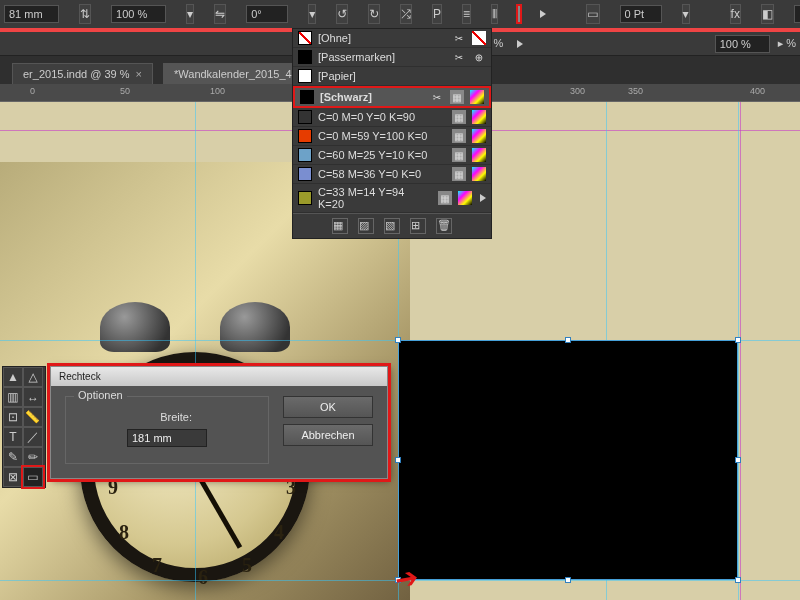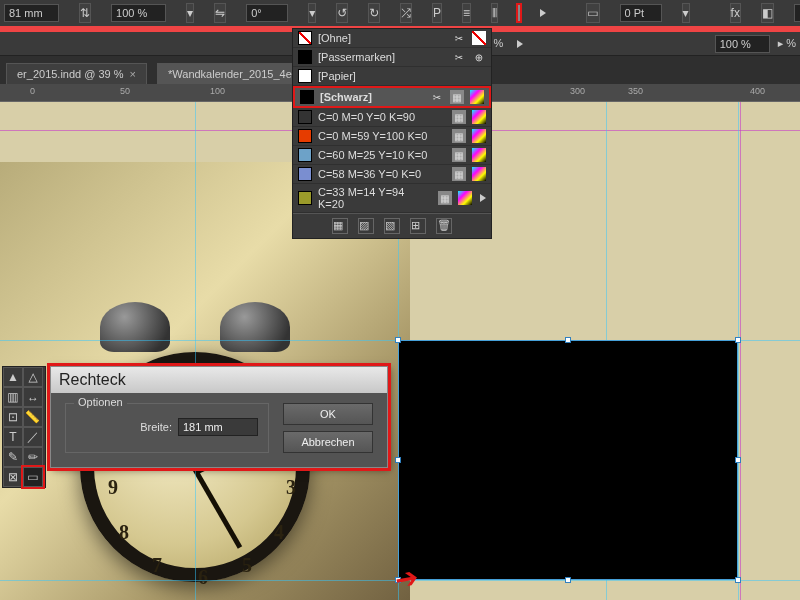--- a/index.html
+++ b/index.html
@@ -1,24 +1,24 @@
 <!DOCTYPE html>
 <html><head>
 <meta charset="utf-8">
 <style>
   * { box-sizing: border-box; margin: 0; padding: 0; font-family: Tahoma, sans-serif; }
   body { background: #4a4a4a; width: 800px; height: 600px; overflow: hidden; position: relative; color: #ccc; font-size: 11px; }
-  .toolbar { background: #3a3a3a; height: 32px; display: flex; align-items: center; border-bottom: 6px solid #ef4444; padding: 0 4px; gap: 20px; }
+  .toolbar { background: #3a3a3a; height: 32px; display: flex; align-items: center; border-bottom: 4px solid #ef4444; padding: 0 4px; gap: 20px; }
   .toolbar2 { background: #3a3a3a; height: 24px; display: flex; align-items: center; border-bottom: 1px solid #222; padding: 0 4px; gap: 8px; }
   .field { background: #222; border: 1px solid #555; color: #ccc; padding: 1px 4px; height: 18px; font-size: 11px; }
   .field.w50 { width: 55px; }
   .field.w40 { width: 42px; }
   .field.w30 { width: 34px; }
   .iconbtn { width: 20px; height: 20px; background: #404040; border: 1px solid #555; display: flex; align-items: center; justify-content: center; font-size: 12px; color: #ccc; }
-  .tabbar { background: #2f2f2f; height: 28px; display: flex; align-items: flex-end; padding-left: 6px; gap: 10px; }
+  .tabbar { background: #2f2f2f; height: 28px; display: flex; align-items: flex-end; padding-left: 12px; gap: 10px; }
   .tab { background: #3f3f3f; color: #ccc; padding: 4px 10px; font-size: 11px; border: 1px solid #555; border-bottom: none; display: flex; align-items: center; gap: 6px; }
   .tab.active { background: #555; }
   .tab .x { font-size: 11px; color: #aaa; }
   .ruler-h { background: #4a4a4a; height: 18px; position: relative; border-bottom: 1px solid #666; overflow: hidden; font-size: 9px; color: #aaa; }
   .ruler-h span { position: absolute; top: 2px; }
   .canvas-area { position: relative; background: #484848; width: 800px; height: 504px; overflow: hidden; }
   .page-bg { position: absolute; left: 0; top: 0; width: 430px; height: 504px; background: #d8cfa8; }
   .page-bg2 { position: absolute; left: 430px; top: 0; width: 370px; height: 504px; background: #d8cfa8; }
   .clock-img { position: absolute; left: 0; top: 60px; width: 410px; height: 444px; background: linear-gradient(135deg,#b8ac7a 0%,#e8dca8 40%,#a89868 70%,#706040 100%); overflow: hidden; }
   .clock-face { position: absolute; left: 80px; top: 190px; width: 230px; height: 230px; border-radius: 50%; background: radial-gradient(circle at 40% 35%,#f5edc8 0%,#d5c890 60%,#b0a060 100%); border: 14px solid #1a1610; box-shadow: 0 6px 20px rgba(0,0,0,0.5); }
@@ -44,25 +44,25 @@
   .sw-row .lbl { flex: 1; }
   .sw-row .ic { width: 14px; height: 14px; font-size: 10px; display: flex; align-items: center; justify-content: center; }
   .sw-foot { display: flex; justify-content: center; gap: 10px; padding: 4px; border-top: 1px solid #555; }
   .sw-foot div { width: 16px; height: 16px; border: 1px solid #666; }
   
   .toolbox { position: absolute; left: 2px; top: 366px; width: 44px; background: #3a3a3a; border: 1px solid #222; z-index: 40; display: flex; flex-wrap: wrap; }
   .toolbox .t { width: 20px; height: 20px; border: 1px solid #555; display: flex; align-items: center; justify-content: center; color: #ccc; font-size: 12px; }
   .toolbox .t.sel { outline: 2px solid #e01818; background: #222; }
   
   .dialog { position: absolute; left: 50px; top: 366px; width: 338px; background: #535353; border: 1px solid #888; box-shadow: 2px 2px 8px rgba(0,0,0,0.5); z-index: 45; outline: 3px solid #e01818; }
-  .dlg-title { background: linear-gradient(#e8e8e8,#c8c8c8); color: #222; padding: 4px 8px; font-size: 16px; }
+  .dlg-title { background: linear-gradient(#e8e8e8,#c8c8c8); color: #222; padding: 4px 8px; font-size: 10px; }
   .dlg-body { padding: 10px 14px 14px; display: flex; gap: 14px; }
   .dlg-fields { border: 1px solid #666; padding: 8px 10px 10px; position: relative; flex: 1; }
   .dlg-fields .legend { position: absolute; top: -8px; left: 8px; background: #535353; padding: 0 4px; font-size: 11px; color: #ddd; }
-  .dlg-row { display: flex; align-items: center; gap: 6px; margin: 6px 0; justify-content: flex-end; }
+  .dlg-row { display: flex; align-items: center; gap: 6px; margin: 6px 0; justify-content: flex-end; flex-direction: column; }
   .dlg-row label { width: 50px; text-align: right; color: #ddd; }
   .dlg-row input { background: #3a3a3a; border: 1px solid #222; color: #eee; padding: 2px 4px; width: 80px; font-size: 11px; }
   .dlg-btns { display: flex; flex-direction: column; gap: 6px; }
   .dlg-btns button { background: linear-gradient(#6a6a6a,#555); border: 1px solid #333; color: #eee; padding: 4px 0; width: 90px; font-size: 11px; }
   .arrow { position: absolute; left: 395px; top: 460px; color: #e01818; font-size: 28px; z-index: 60; transform: rotate(-10deg); }
   .fill-highlight { outline: 2px solid #e01818; }
   .tri { width: 0; height: 0; border-top: 4px solid transparent; border-bottom: 4px solid transparent; border-left: 6px solid #ccc; display: inline-block; }
   .sq-fill { width: 16px; height: 16px; background: #000; border: 1px solid #888; }
 </style>
 </head>

